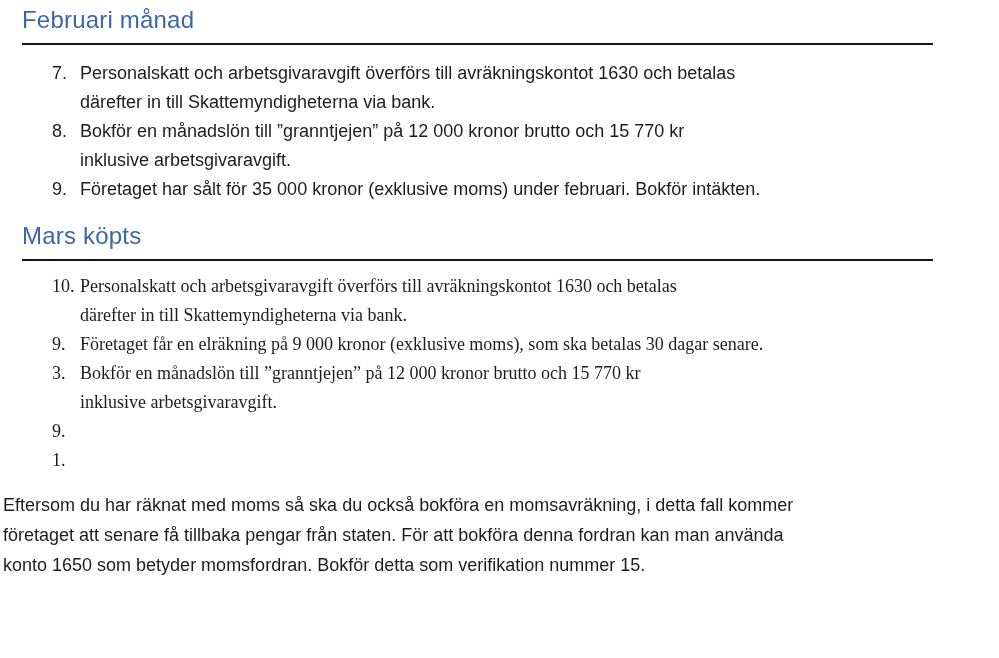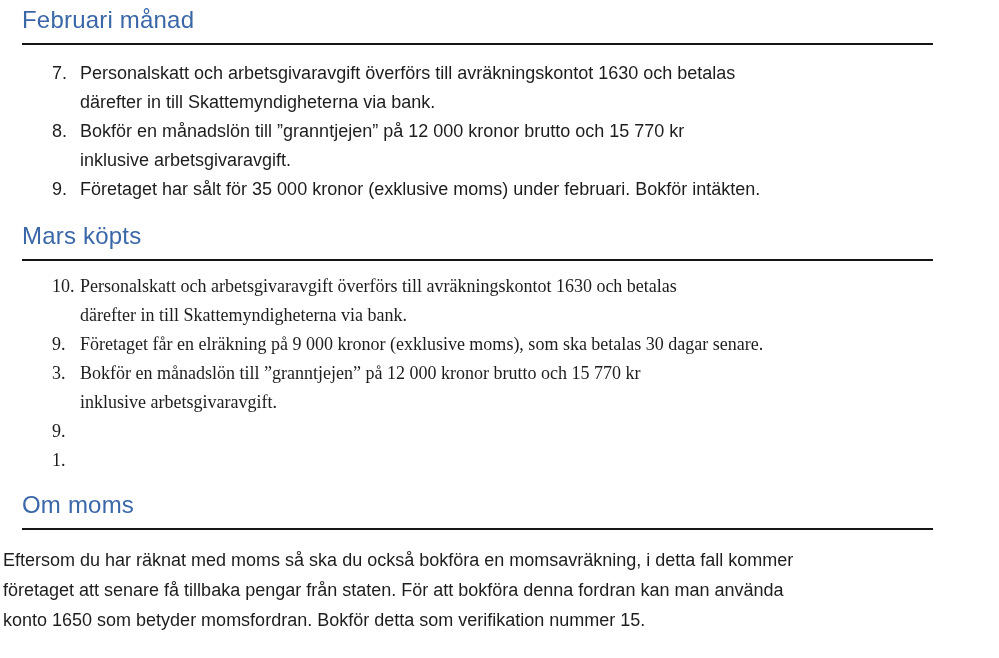--- a/index.html
+++ b/index.html
@@ -104,19 +104,18 @@
       <div class="list-item">
         <span class="num">9.</span>
       </div>
       <div class="list-item">
         <span class="num">1.</span>
       </div>
     </div>
   </div>
 
   <div class="section sec-ommoms">
-    <h2 class="section-heading">Om moms</h2>
     <p class="body-paragraph">Eftersom du har räknat med moms så ska du också bokföra en momsavräkning, i detta fall kommer
 företaget att senare få tillbaka pengar från staten. För att bokföra denna fordran kan man använda
 konto 1650 som betyder momsfordran. Bokför detta som verifikation nummer 15.</p>
   </div>
 
 </div>
 
 </body></html>

